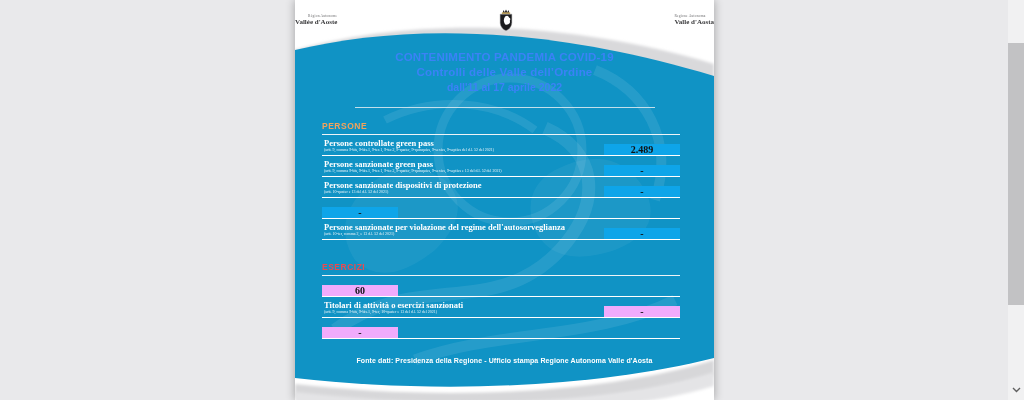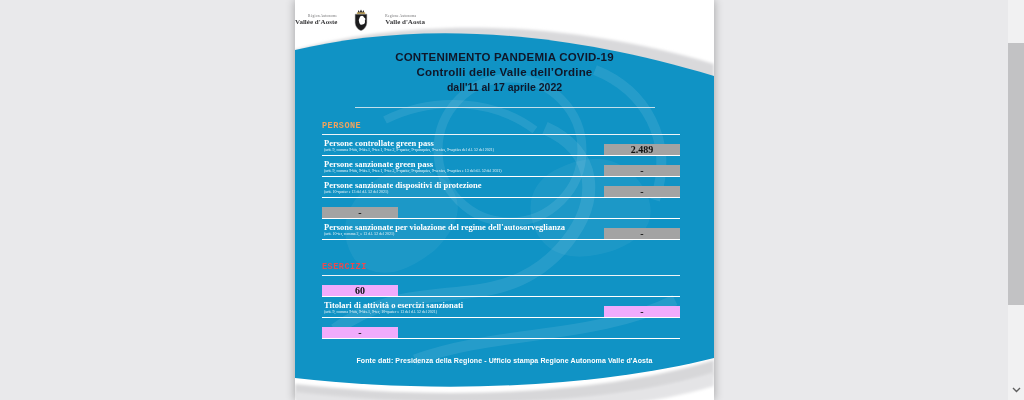--- a/index.html
+++ b/index.html
@@ -6,52 +6,52 @@
   body{font-family:"Liberation Sans",sans-serif;}
   .canvas{position:relative;width:1024px;height:400px;background:#e9e9eb;overflow:hidden;}
 
   
   .page{position:absolute;left:295px;top:0;width:419px;height:400px;background:#ffffff;
         box-shadow:0 0 9px rgba(0,0,0,.32);}
   .deco{position:absolute;left:0;top:0;}
 
   
   .logo-row{position:absolute;top:6px;left:0;width:100%;height:28px;display:flex;
-            align-items:center;justify-content:flex-start;gap:15px;}
+            align-items:center;justify-content:space-between;gap:15px;}
   .logo-text{font-family:"Liberation Serif",serif;color:#3b3b3d;line-height:1.15;}
   .logo-text.left{text-align:right;}
   .logo-text.right{text-align:left;}
   .logo-small{font-size:3.6px;color:#6a6a6c;letter-spacing:.2px;}
   .logo-name{font-size:7px;font-weight:bold;}
 
   
   .content{position:absolute;left:0;top:0;width:419px;height:400px;}
-  .title-block{position:absolute;top:50px;left:0;width:100%;text-align:center;color:#0f172a;
+  .title-block{position:absolute;top:50px;left:0;width:100%;text-align:center;color:#3b82f6;
                font-weight:bold;}
   .title-l1,.title-l2{font-size:11.5px;line-height:15px;letter-spacing:.2px;}
   .title-l3{font-size:10.5px;line-height:14px;}
   .title-rule{position:absolute;top:107px;left:60px;width:300px;height:1px;
               background:rgba(226,236,241,.85);}
 
   .section{position:absolute;left:27px;width:358px;}
   .sec-persone{top:121px;}
   .sec-esercizi{top:262px;}
   .sec-head{height:12px;font-size:8.5px;font-weight:bold;letter-spacing:.5px;
-            padding-bottom:1px;border-bottom:1.5px solid #eef4f7;font-family:Liberation Mono, monospace;}
+            padding-bottom:1px;border-bottom:1.5px solid #eef4f7;}
   .sec-persone .sec-head{color:#f2a35c;}
   .sec-esercizi .sec-head{color:#ea4a50;}
 
   .row{display:flex;height:20px;border-bottom:1.5px solid #ffffff;align-items:flex-end;font-family:Liberation Serif, serif;}
   .row-text{flex:1;padding:1.5px 0 0 2px;overflow:hidden;}
   .row-title{color:#ffffff;font-weight:bold;font-size:8.5px;line-height:9.5px;white-space:nowrap;}
   .row-note{color:#eef6fa;font-size:6px;line-height:7px;white-space:nowrap;
             transform:scale(.66);transform-origin:0 0;}
   .row-value{width:76px;display:flex;align-items:center;justify-content:center;
              font-weight:bold;font-size:10px;color:#111111;}
-  .sec-persone .row-value{background:#a3a3a3;}
+  .sec-persone .row-value{background:#0ea5e9;}
   .sec-esercizi .row-value{background:#f0abfc;}
 
   .footer-note{position:absolute;top:357px;left:0;width:100%;text-align:center;
                color:#ffffff;font-size:7px;font-weight:bold;letter-spacing:.1px;}
 
   
   .sb-track{position:absolute;right:0;top:0;width:16px;height:400px;background:#f1f1f2;}
   .sb-thumb{position:absolute;right:0;top:43px;width:16px;height:262px;background:#c2c2c4;}
   .sb-btn{position:absolute;right:0;bottom:2px;width:16px;height:16px;display:flex;
           align-items:center;justify-content:center;}

